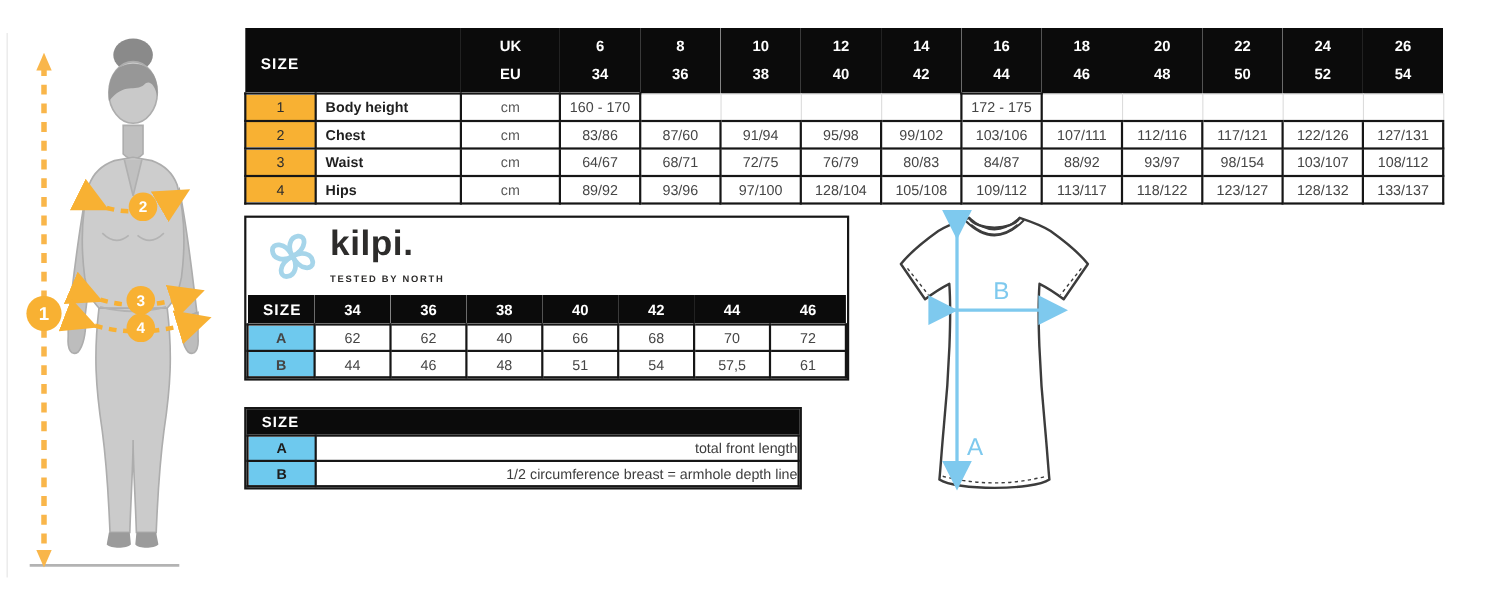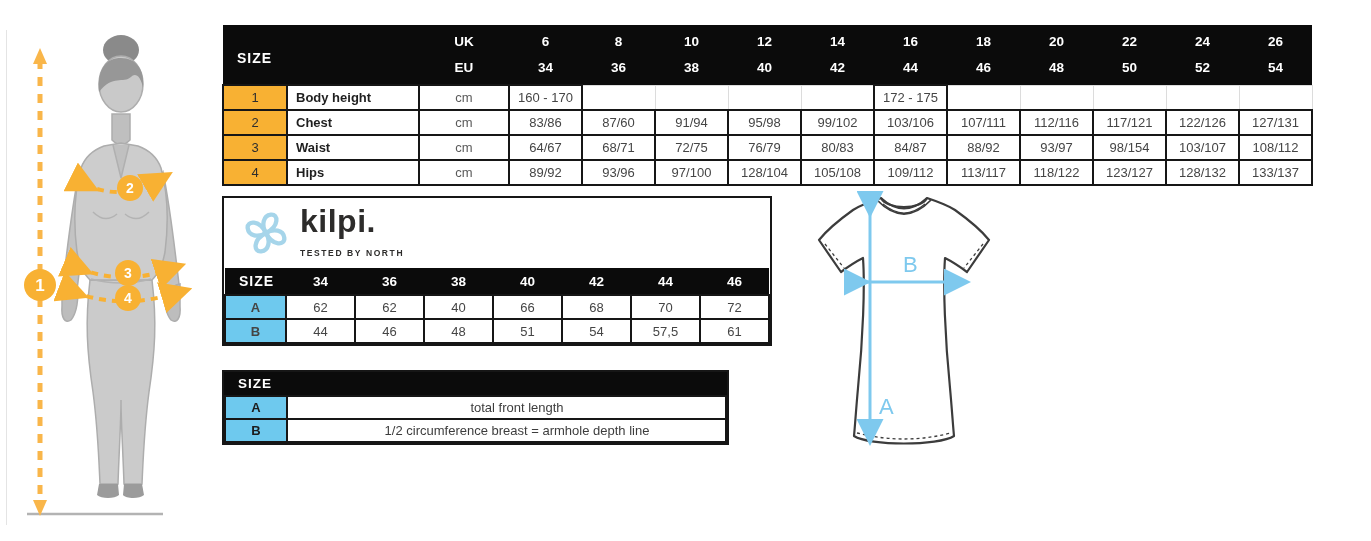--- a/index.html
+++ b/index.html
@@ -36,21 +36,21 @@
   .garment-table thead th.size-corner2{text-align:left;padding-left:14px;letter-spacing:1px;font-size:14px;}
   .garment-table tbody td, .garment-table tbody th{height:22px;border:2px solid #161616;font-size:13px;text-align:center;color:#454545;}
   .key-cell{background:#6EC9EE;color:#1d1d1d;font-weight:700;}
 
   
   .legend-block{position:absolute;left:222px;top:370px;width:503px;border:2px solid #161616;}
   .legend-head{background:#0b0b0b;color:#fff;height:23px;line-height:23px;font-weight:700;font-size:13.5px;padding-left:14px;letter-spacing:1px;}
   .legend-table{width:100%;}
   .legend-table td, .legend-table th{height:21px;border:2px solid #161616;font-size:13px;}
   .legend-table .key-cell{width:60px;text-align:center;}
-  .legend-table .desc-cell{text-align:center;padding-left:21px;color:#3d3d3d;font-weight:400;}
+  .legend-table .desc-cell{text-align:right;padding-left:21px;color:#3d3d3d;font-weight:400;}
 
   
   .notes{position:absolute;left:223px;top:471px;color:#7FCDF2;font-size:13.5px;letter-spacing:.7px;}
   .notes div{margin-bottom:11px;}
 
   
   .figure-panel{position:absolute;left:5px;top:22px;width:212px;height:508px;}
   .left-rule{position:absolute;left:6px;top:30px;width:1px;height:495px;background:#e4e4e4;}
   .tshirt-panel{position:absolute;left:803px;top:188px;width:202px;height:270px;}
 </style>

